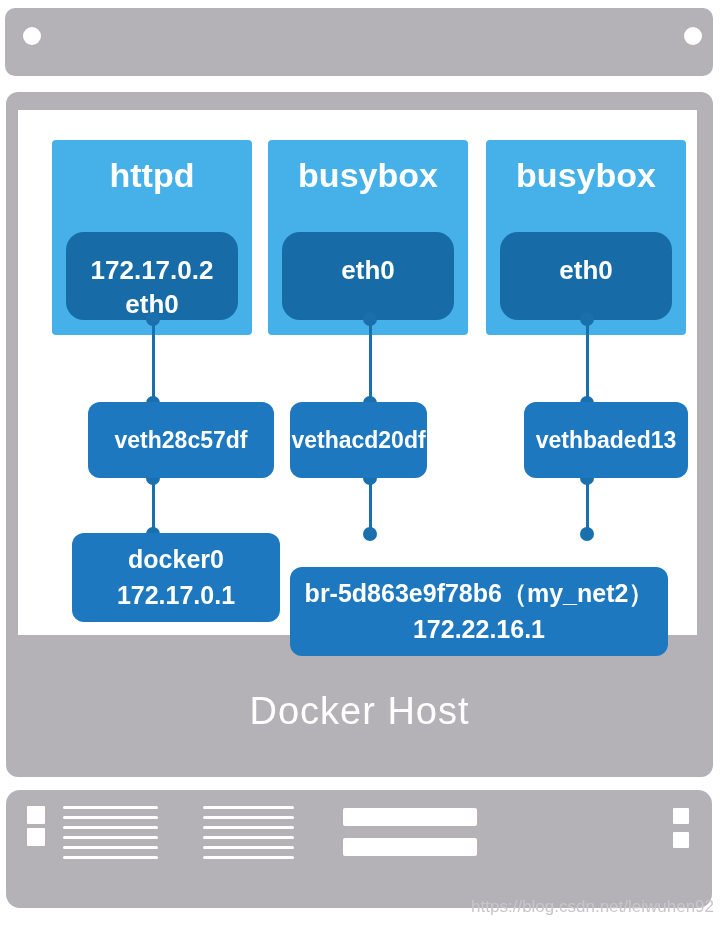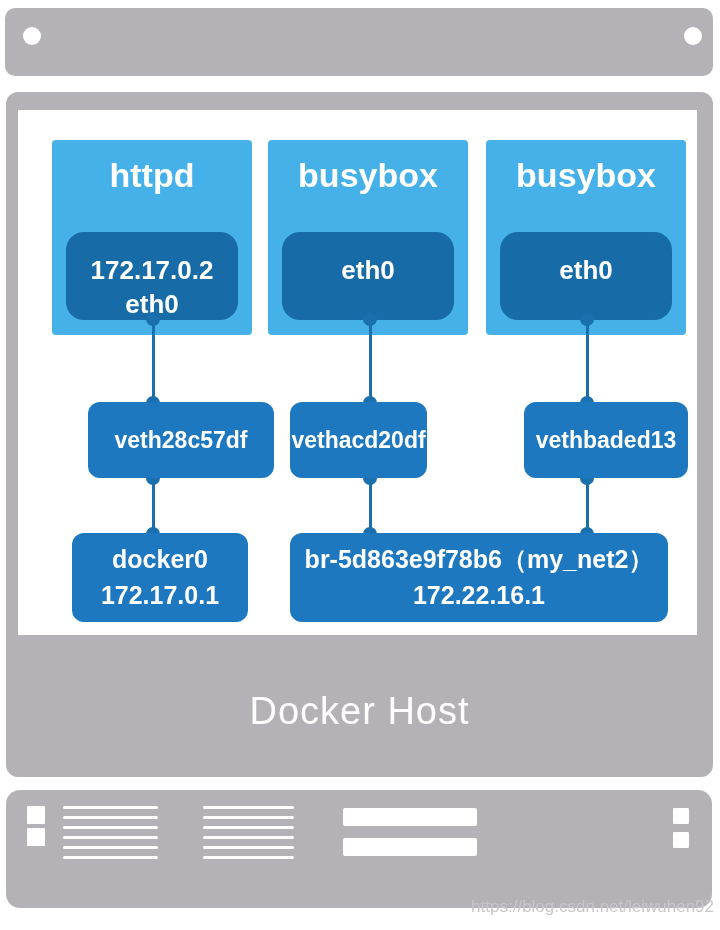--- a/index.html
+++ b/index.html
@@ -32,21 +32,21 @@
 
   
   .vbox{position:absolute;top:402px;height:76px;background:var(--bblue);border-radius:12px;color:#fff;
         font-weight:bold;font-size:23px;display:flex;align-items:center;justify-content:center;}
   .vbox.v1{left:88px;width:186px;} .vbox.v2{left:290px;width:137px;} .vbox.v3{left:506px;width:164px;margin-left:18px;}
 
   
   .bbox{position:absolute;top:533px;height:89px;background:var(--bblue);border-radius:12px;color:#fff;
         font-weight:bold;font-size:25px;text-align:center;line-height:36px;padding-top:8px;
         box-sizing:border-box;white-space:nowrap;}
-  .bbox.b1{left:72px;width:176px;} .bbox.b2{left:290px;width:378px;}
+  .bbox.b1{left:72px;width:208px;} .bbox.b2{left:290px;width:378px;margin-top:34px;}
 
   
   .vline{position:absolute;width:3px;background:var(--cblue);}
   .dot{position:absolute;width:14px;height:14px;border-radius:50%;background:var(--cblue);}
 
   
   .server{position:absolute;left:6px;top:790px;width:706px;height:118px;background:var(--gray);border-radius:14px;}
   .sq{position:absolute;width:18px;height:18px;background:#fff;border-radius:1px;}
   .vents{position:absolute;top:16px;display:flex;flex-direction:column;gap:7px;}
   .vents i{display:block;height:3px;background:#fff;border-radius:2px;}

